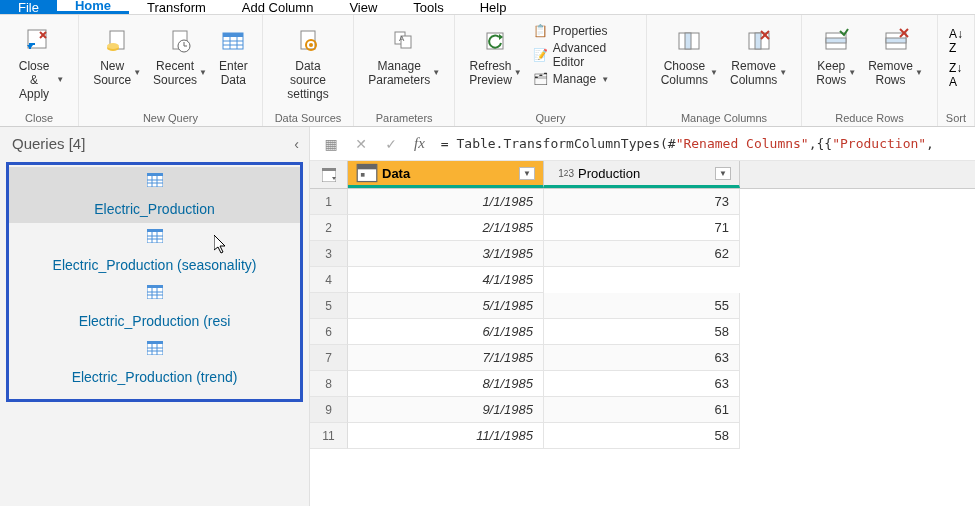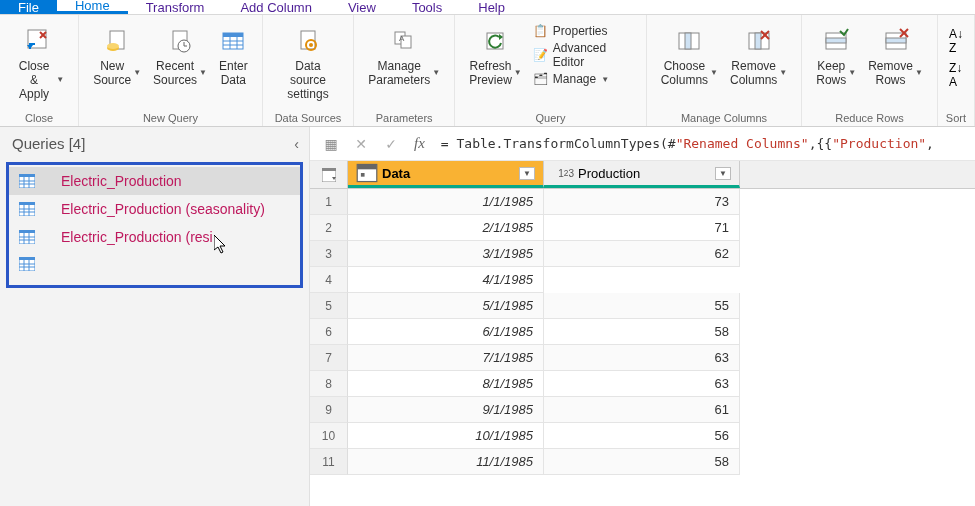--- a/index.html
+++ b/index.html
@@ -1,43 +1,43 @@
 <!DOCTYPE html>
 <html><head>
   <meta charset="utf-8">
   <style>
     * { box-sizing: border-box; margin: 0; padding: 0; }
     body { font-family: "Segoe UI", Tahoma, sans-serif; font-size: 13px; background: #fff; width: 975px; height: 506px; overflow: hidden; display: flex; flex-direction: column; }
 
     
     .menubar { height: 15px; display: flex; align-items: stretch; border-bottom: 1px solid #d9d9d9; }
-    .menubar .tab { padding: 0 18px; display: flex; align-items: center; color: #4c1d95; cursor: pointer; }
+    .menubar .tab { padding: 0 18px; display: flex; align-items: center; color: #000000; cursor: pointer; }
     .menubar .tab.file { background: #0078d7; color: #fff; }
-    .menubar .tab.active { border-bottom: 3px solid #0078d7; color: #0078d7; font-weight: 400; }
+    .menubar .tab.active { border-bottom: 3px solid #0078d7; color: #0078d7; font-weight: 700; }
 
     
     .ribbon { display: flex; border-bottom: 1px solid #d0d0d0; background: #f9f9f9; height: 112px; }
     .ribgroup { display: flex; flex-direction: column; align-items: center; border-right: 1px solid #e6e6e6; padding: 6px 8px 2px; }
     .ribgroup .items { display: flex; align-items: flex-start; flex: 1; }
     .ribgroup .grouplabel { font-size: 11px; color: #666; margin-top: 2px; }
     .bigbtn { display: flex; flex-direction: column; align-items: center; justify-content: flex-start; width: auto; padding: 2px 6px; text-align: center; font-size: 12px; color: #333; cursor: pointer; }
     .bigbtn .icon { width: 28px; height: 28px; margin: 4px 0 4px; display: flex; align-items: center; justify-content: center; }
     .bigbtn .label { line-height: 14px; white-space: pre-line; display: flex; align-items: center; gap: 2px; justify-content: center;}
     .drop { font-size: 8px; color: #555; }
     .stackbtns { display: flex; flex-direction: column; gap: 1px; padding-top: 2px; padding-left:4px;}
     .stackbtns .smallbtn { display: flex; align-items: center; gap: 5px; font-size: 12px; color: #333; cursor: pointer; padding: 1px 2px; }
     .stackbtns .si { width: 14px; height: 14px; display:inline-flex; align-items:center; justify-content:center; }
 
     
     .main { display: flex; flex: 1; min-height: 0; }
     .sidebar { width: 310px; border-right: 1px solid #e0e0e0; background: #f3f3f3; display: flex; flex-direction: column; }
     .sidehead { display: flex; align-items: center; justify-content: space-between; padding: 8px 10px 10px 12px; color: #555; font-size: 15px; }
     .sidehead .chev { font-size: 14px; color: #666; cursor: pointer; }
     .querybox { margin: 0 6px 0 6px; border: 3px solid #2a56c6; padding: 2px 0 8px; background: #f3f3f3;}
-    .qitem { display: flex; align-items: center; gap: 26px; padding: 6px 10px; cursor: pointer; font-size: 14px; color: #be185d;}
+    .qitem { display: flex; align-items: center; gap: 14px; padding: 6px 10px; cursor: pointer; font-size: 14px; color: #0369a1; flex-direction: column;}
     .qitem.selected { background: #dcdcdc; }
     .tblicon { width: 16px; height: 14px; display: inline-flex; }
     .tblicon svg { width: 16px; height: 14px; }
 
     .content { flex: 1; display: flex; flex-direction: column; min-width: 0; }
     .formulabar { height: 34px; display: flex; align-items: center; border-bottom: 1px solid #e6e6e6; padding-left: 6px; }
     .formulabar .ctrlbox { width: 30px; height: 24px; display:flex; align-items:center; justify-content:center; color:#888; font-size:14px; }
     .formulabar .fx { font-style: italic; font-family: "Segoe UI", serif; color:#666; font-size: 15px; padding: 0 8px;}
     .formulabar .formula { flex: 1; padding: 4px 8px; font-family: Consolas, monospace; font-size: 13px; white-space: nowrap; overflow: hidden; color: #333; }
     .formulabar .kw-str { color: #c0392b; }
@@ -322,20 +322,21 @@
         <span class="tblicon">
             <svg viewBox="0 0 16 14">
               <rect x="0" y="0" width="16" height="14" fill="#fff" stroke="#4a90d9"></rect>
               <rect x="0" y="0" width="16" height="3" fill="#4a90d9"></rect>
               <line x1="5" y1="0" x2="5" y2="14" stroke="#4a90d9"></line>
               <line x1="10" y1="0" x2="10" y2="14" stroke="#4a90d9"></line>
               <line x1="0" y1="7" x2="16" y2="7" stroke="#4a90d9"></line>
               <line x1="0" y1="10" x2="16" y2="10" stroke="#4a90d9"></line>
             </svg>
           </span>
+        <span>Electric_Production (trend)</span>
       </div>
       <span class="cursor-arrow" style="position:absolute; left:205px; top:70px;">
         <svg width="16" height="20" viewBox="0 0 16 20">
             <path d="M0 0 L0 15 L4 12 L7 18 L9 17 L6 11 L11 11 Z" fill="#fff" stroke="#000" stroke-width="1"></path>
           </svg>
       </span>
     </div>
   </div>
 
   <div class="content">
@@ -414,25 +415,20 @@
             <div class="rownum">8</div>
             <div class="cell date">8/1/1985</div>
             <div class="cell prod">63</div>
           </div>
           <div class="row">
             <div class="rownum">9</div>
             <div class="cell date">9/1/1985</div>
             <div class="cell prod">61</div>
           </div>
           <div class="row">
-            <div class="rownum">10</div>
-            <div class="cell date">10/1/1985</div>
-            <div class="cell prod">56</div>
-          </div>
-          <div class="row">
             <div class="rownum">11</div>
             <div class="cell date">11/1/1985</div>
             <div class="cell prod">58</div>
           </div>
         </div>
     </div>
   </div>
 </div>
 
 </body></html>

